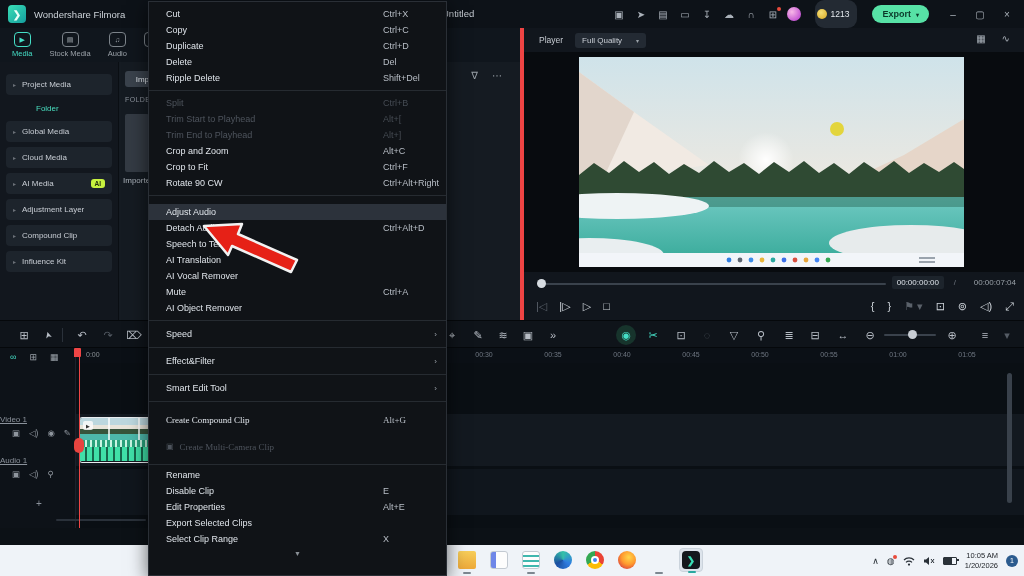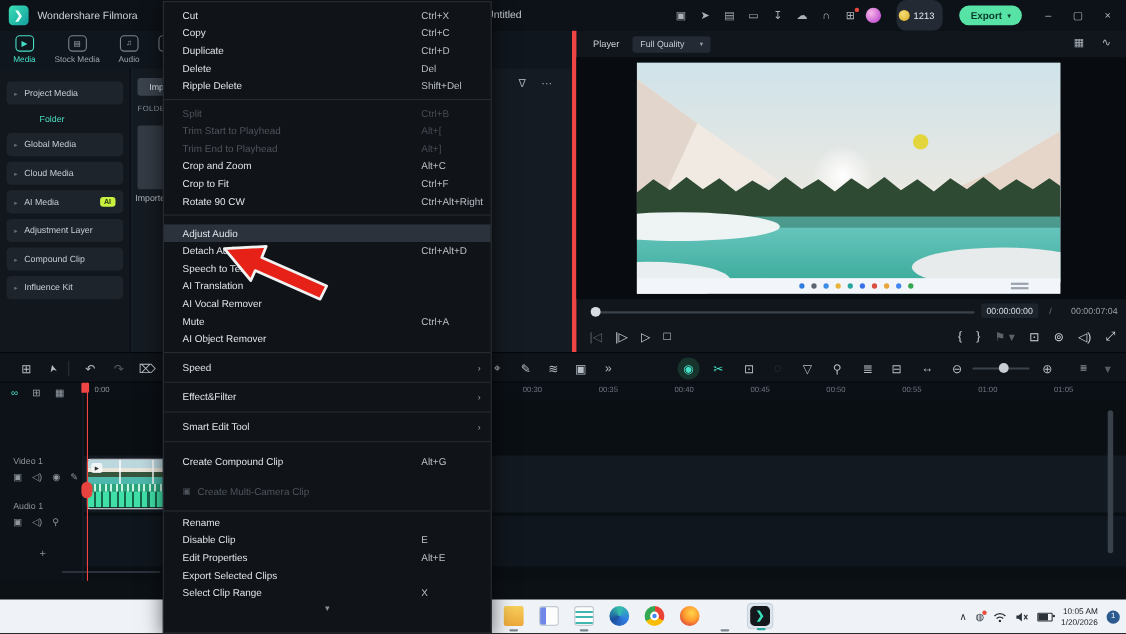--- a/index.html
+++ b/index.html
@@ -86,21 +86,21 @@
   #origin{position:absolute;left:86px;top:3px;font-size:7px;color:#8a9096;}
   
   #timeline{left:0;top:363px;width:1024px;height:165px;background:#0a0f14;}
   #trackhdr{position:absolute;left:0;top:-15px;width:76px;height:180px;background:#0d1218;border-right:1px solid #1b222b;box-sizing:border-box;}
   #hdr-icons{position:absolute;left:10px;top:4px;display:flex;gap:13px;}
   .hic{font-size:9px;color:#9aa1a8;}
   .hic.accent{color:#45dec6;}
   .lane{position:absolute;left:76px;width:948px;}
   #lane-video{top:51px;height:52px;background:#131920;}
   #lane-audio{top:106px;height:46px;background:#10161d;}
-  .tr-label{position:absolute;left:12px;font-size:8px;color:#8b929b;}
+  .tr-label{position:absolute;left:0;font-size:8px;color:#8b929b;text-decoration:underline;}
   .tr-icons{position:absolute;left:12px;display:flex;gap:9px;}
   .tric{font-size:8.5px;color:#8f969e;white-space:nowrap;}
   
   #clip{position:absolute;left:79px;top:54px;width:150px;height:46px;border:1.5px solid #e8ecef;border-radius:3px;overflow:hidden;box-sizing:border-box;}
   #clipthumbs{height:22px;background:linear-gradient(180deg,#bcd7de 0%,#bcd7de 34%,#e8e4da 34%,#e8e4da 50%,#37543c 50%,#37543c 72%,#4db8ab 72%);position:relative;}
   #clipthumbs .seams{position:absolute;inset:0;background:repeating-linear-gradient(90deg,transparent 0 28px,rgba(255,255,255,.75) 28px 30px);}
   #playbadge{position:absolute;left:3px;top:3px;width:10px;height:9px;background:rgba(250,250,250,.85);border-radius:2px;
     color:#333;font-size:5px;display:flex;align-items:center;justify-content:center;}
   #clipwave{height:21px;background:#1f8a67;position:relative;}
   #clipwave .wtop{position:absolute;top:0;left:0;right:0;height:7px;background:repeating-linear-gradient(90deg,#c8f5e2 0 2px,#2aa37c 2px 5px);}
@@ -113,21 +113,21 @@
   #addtrack{position:absolute;left:36px;top:150px;font-size:10px;color:#8b929b;}
   #hscroll{position:absolute;left:56px;top:156px;width:90px;height:2px;background:#2a313a;border-radius:1px;}
   
   #menu{left:148px;top:1px;width:299px;height:575px;background:#101317;border:1px solid #2a2f36;box-sizing:border-box;
     z-index:50;box-shadow:0 4px 18px rgba(0,0,0,.6);padding-top:4px;}
   .msep{height:1px;background:#262b31;margin:4px 0;}
   .msep.wide{margin-bottom:8px;}
   .msep.tight{margin-bottom:2px;}
   .mi{position:relative;height:16px;display:flex;align-items:center;padding:0 17px;font-size:9px;color:#dfe4ea;box-sizing:border-box;}
   .g-md .mi{height:18px;}
-  .g-lg .mi{height:27px;}
+  .g-lg .mi{height:27px;font-family:Liberation Serif, serif;}
   .mi.disabled{color:#4e545d;}
   .mi.hl{background:#2c323b;}
   .mi .sc{position:absolute;left:234px;font-size:9px;color:#b9bfc7;text-align:center;}
   .mi.disabled .sc{color:#454b53;}
   .mi .marrow{position:absolute;right:9px;font-size:8px;color:#9aa0a8;}
   .mi .milead{margin-right:6px;font-size:8px;color:#4e545d;}
   #menuchevron{height:12px;display:flex;align-items:center;justify-content:center;font-size:7px;color:#8a9096;}
   
   #arrow{left:195px;top:216px;z-index:60;}
   

